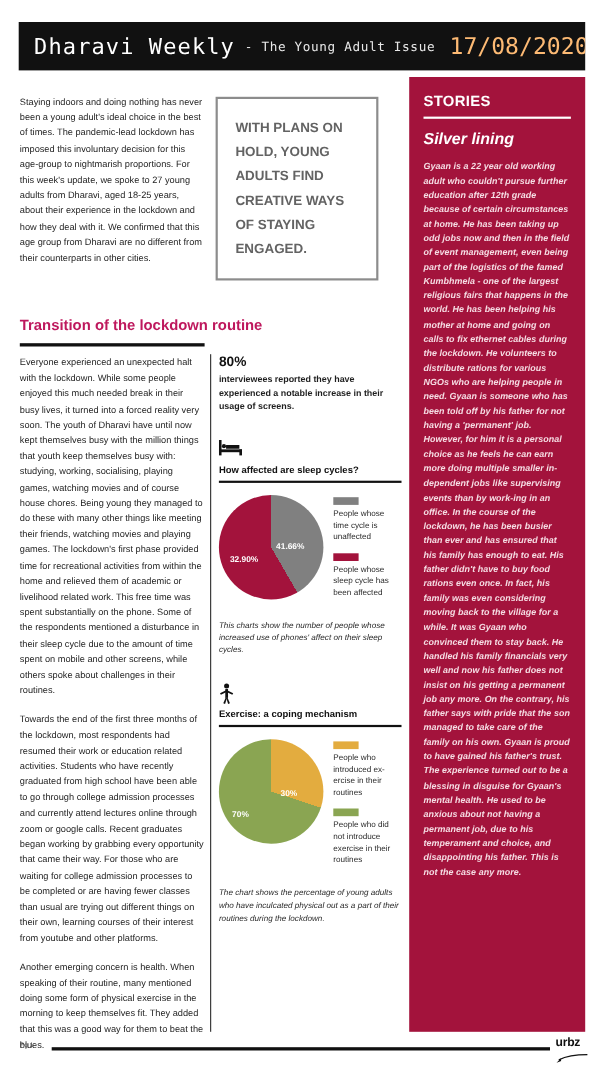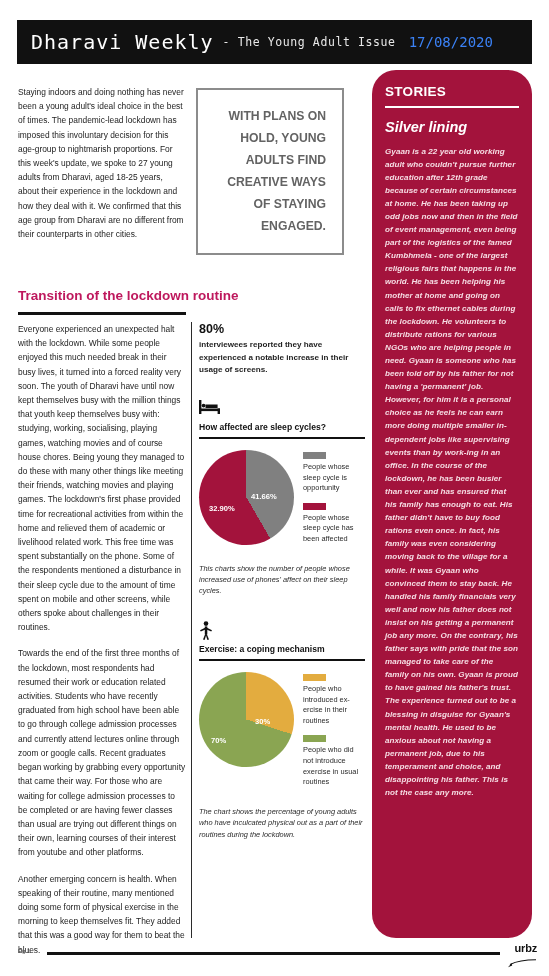--- a/index.html
+++ b/index.html
@@ -46,38 +46,37 @@
   .mast-sub {
     font-family: "DejaVu Sans Mono", "Liberation Mono", monospace;
     color: #e8e8e8;
     font-size: 11.5px;
     letter-spacing: .6px;
     margin-left: 9px;
     white-space: nowrap;
   }
   .mast-date {
     font-family: "DejaVu Sans Mono", "Liberation Mono", monospace;
-    color: #3b82f6;
-    font-size: 14px;
+    color: #fdba74;
+    font-size: 21px;
     margin-left: 13px;
     white-space: nowrap;
   }
 
   
   .sidebar {
     position: absolute;
     left: 372px;
     top: 70px;
     width: 160px;
     height: 868px;
     background: #A3133C;
     box-sizing: border-box;
     padding: 14px 13px 10px 13px;
     overflow: hidden;
-    border-radius: 24px;
   }
   .sb-kicker {
     color: #ffffff;
     font-size: 13.5px;
     font-weight: bold;
     letter-spacing: .3px;
     margin: 0 0 7px 0;
   }
   .sb-rule {
     height: 1.5px;
@@ -248,21 +247,21 @@
     top: 952px;
     width: 453px;
     height: 3.4px;
     background: #111111;
   }
   .logo {
     position: absolute;
     left: 505px;
     top: 943px;
     width: 32px;
-    text-align: right;
+    text-align: left;
   }
   .logo-text {
     font-size: 11px;
     font-weight: bold;
     color: #111111;
     letter-spacing: -.2px;
     display: block;
     line-height: 11px;
   }
 </style>
@@ -275,21 +274,21 @@
     <span class="mast-title">Dharavi Weekly</span>
     <span class="mast-sub">- The Young Adult Issue</span>
     <span class="mast-date">17/08/2020</span>
   </div>
 
   <div class="col-left">
     <p class="intro">Staying indoors and doing nothing has never been a young adult's ideal choice in the best of times. The pandemic-lead lockdown has imposed this involuntary decision for this age-group to nightmarish proportions. For this week's update, we spoke to 27 young adults from Dharavi, aged 18-25 years, about their experience in the lockdown and how they deal with it. We confirmed that this age group from Dharavi are no different from their counterparts in other cities.</p>
   </div>
 
   <div style="position:absolute; left:196px; top:88px; width:148px; height:167px; border:2px solid #8c8c8c; box-sizing:border-box; padding:15px 16px;">
-    <div style="font-size:12.2px; font-weight:bold; line-height:22px; color:#636363;text-align:right;">WITH PLANS ON HOLD, YOUNG ADULTS FIND CREATIVE WAYS OF STAYING ENGAGED.</div>
+    <div style="font-size:12.2px; font-weight:bold; line-height:22px; color:#636363;">WITH PLANS ON HOLD, YOUNG ADULTS FIND CREATIVE WAYS OF STAYING ENGAGED.</div>
   </div>
 
   <div class="section-head">Transition of the lockdown routine</div>
   <div class="section-rule"></div>
 
   <div class="left-body">
     <p>Everyone experienced an unexpected halt with the lockdown. While some people enjoyed this much needed break in their busy lives, it turned into a forced reality very soon. The youth of Dharavi have until now kept themselves busy with the million things that youth keep themselves busy with: studying, working, socialising, playing games, watching movies and of course house chores. Being young they managed to do these with many other things like meeting their friends, watching movies and playing games. The lockdown's first phase provided time for recreational activities from within the home and relieved them of academic or livelihood related work. This free time was spent substantially on the phone. Some of the respondents mentioned a disturbance in their sleep cycle due to the amount of time spent on mobile and other screens, while others spoke about challenges in their routines.</p>
     <p>Towards the end of the first three months of the lockdown, most respondents had resumed their work or education related activities. Students who have recently graduated from high school have been able to go through college admission processes and currently attend lectures online through zoom or google calls. Recent graduates began working by grabbing every opportunity that came their way. For those who are waiting for college admission processes to be completed or are having fewer classes than usual are trying out different things on their own, learning courses of their interest from youtube and other platforms.</p>
     <p>Another emerging concern is health. When speaking of their routine, many mentioned doing some form of physical exercise in the morning to keep themselves fit. They added that this was a good way for them to beat the blues.</p>
   </div>
@@ -314,21 +313,21 @@
     <div class="chart-rule"></div>
 
     <div class="chart-row">
       <div class="pie" style="background: conic-gradient(from 0deg, #808080 0deg 150deg, #A3133C 150deg 360deg);">
         <span class="pie-label" style="left:52px; top:42px;">41.66%</span>
         <span class="pie-label" style="left:10px; top:54px;">32.90%</span>
       </div>
       <div class="legend">
         <div class="legend-item">
           <span class="swatch" style="background:#808080;"></span>
-          <span class="legend-text">People whose sleep cycle is opportunity</span>
+          <span class="legend-text">People whose time cycle is unaffected</span>
         </div>
         <div class="legend-item">
           <span class="swatch" style="background:#A3133C;"></span>
           <span class="legend-text">People whose sleep cycle has been affected</span>
         </div>
       </div>
     </div>
     <p class="caption">This charts show the number of people whose increased use of phones' affect on their sleep cycles.</p>
 
     <span class="icon-block" style="margin-top:24px;">
@@ -349,21 +348,21 @@
         <span class="pie-label" style="left:56px; top:45px;">30%</span>
         <span class="pie-label" style="left:12px; top:64px;">70%</span>
       </div>
       <div class="legend">
         <div class="legend-item">
           <span class="swatch" style="background:#E3AC3F;"></span>
           <span class="legend-text">People who introduced ex-ercise in their routines</span>
         </div>
         <div class="legend-item">
           <span class="swatch" style="background:#8AA552;"></span>
-          <span class="legend-text">People who did not introduce exercise in usual routines</span>
+          <span class="legend-text">People who did not introduce exercise in their routines</span>
         </div>
       </div>
     </div>
     <p class="caption">The chart shows the percentage of young adults who have inculcated physical out as a part of their routines during the lockdown.</p>
   </div>
 
   <div class="sidebar">
     <div class="sb-kicker">STORIES</div>
     <div class="sb-rule"></div>
     <div class="sb-title">Silver lining</div>

